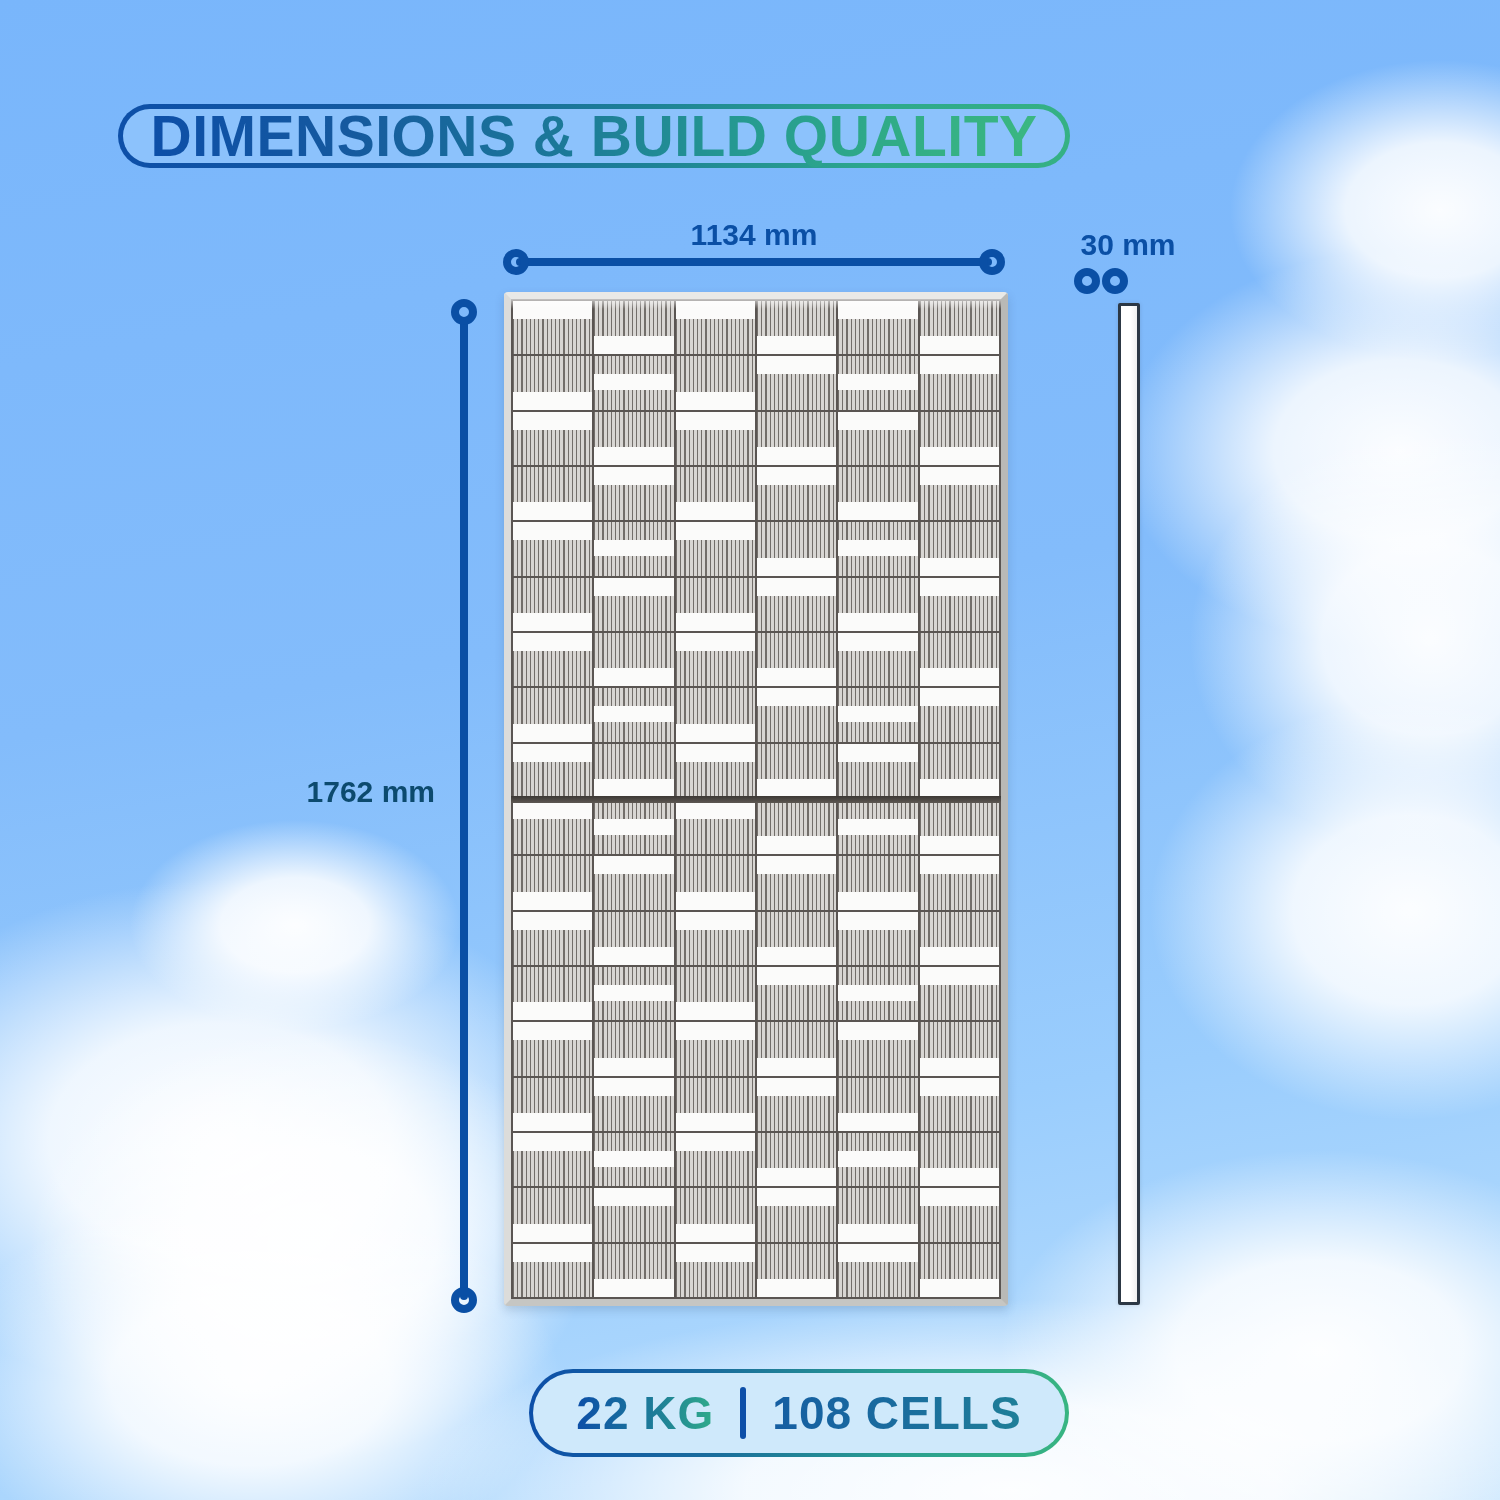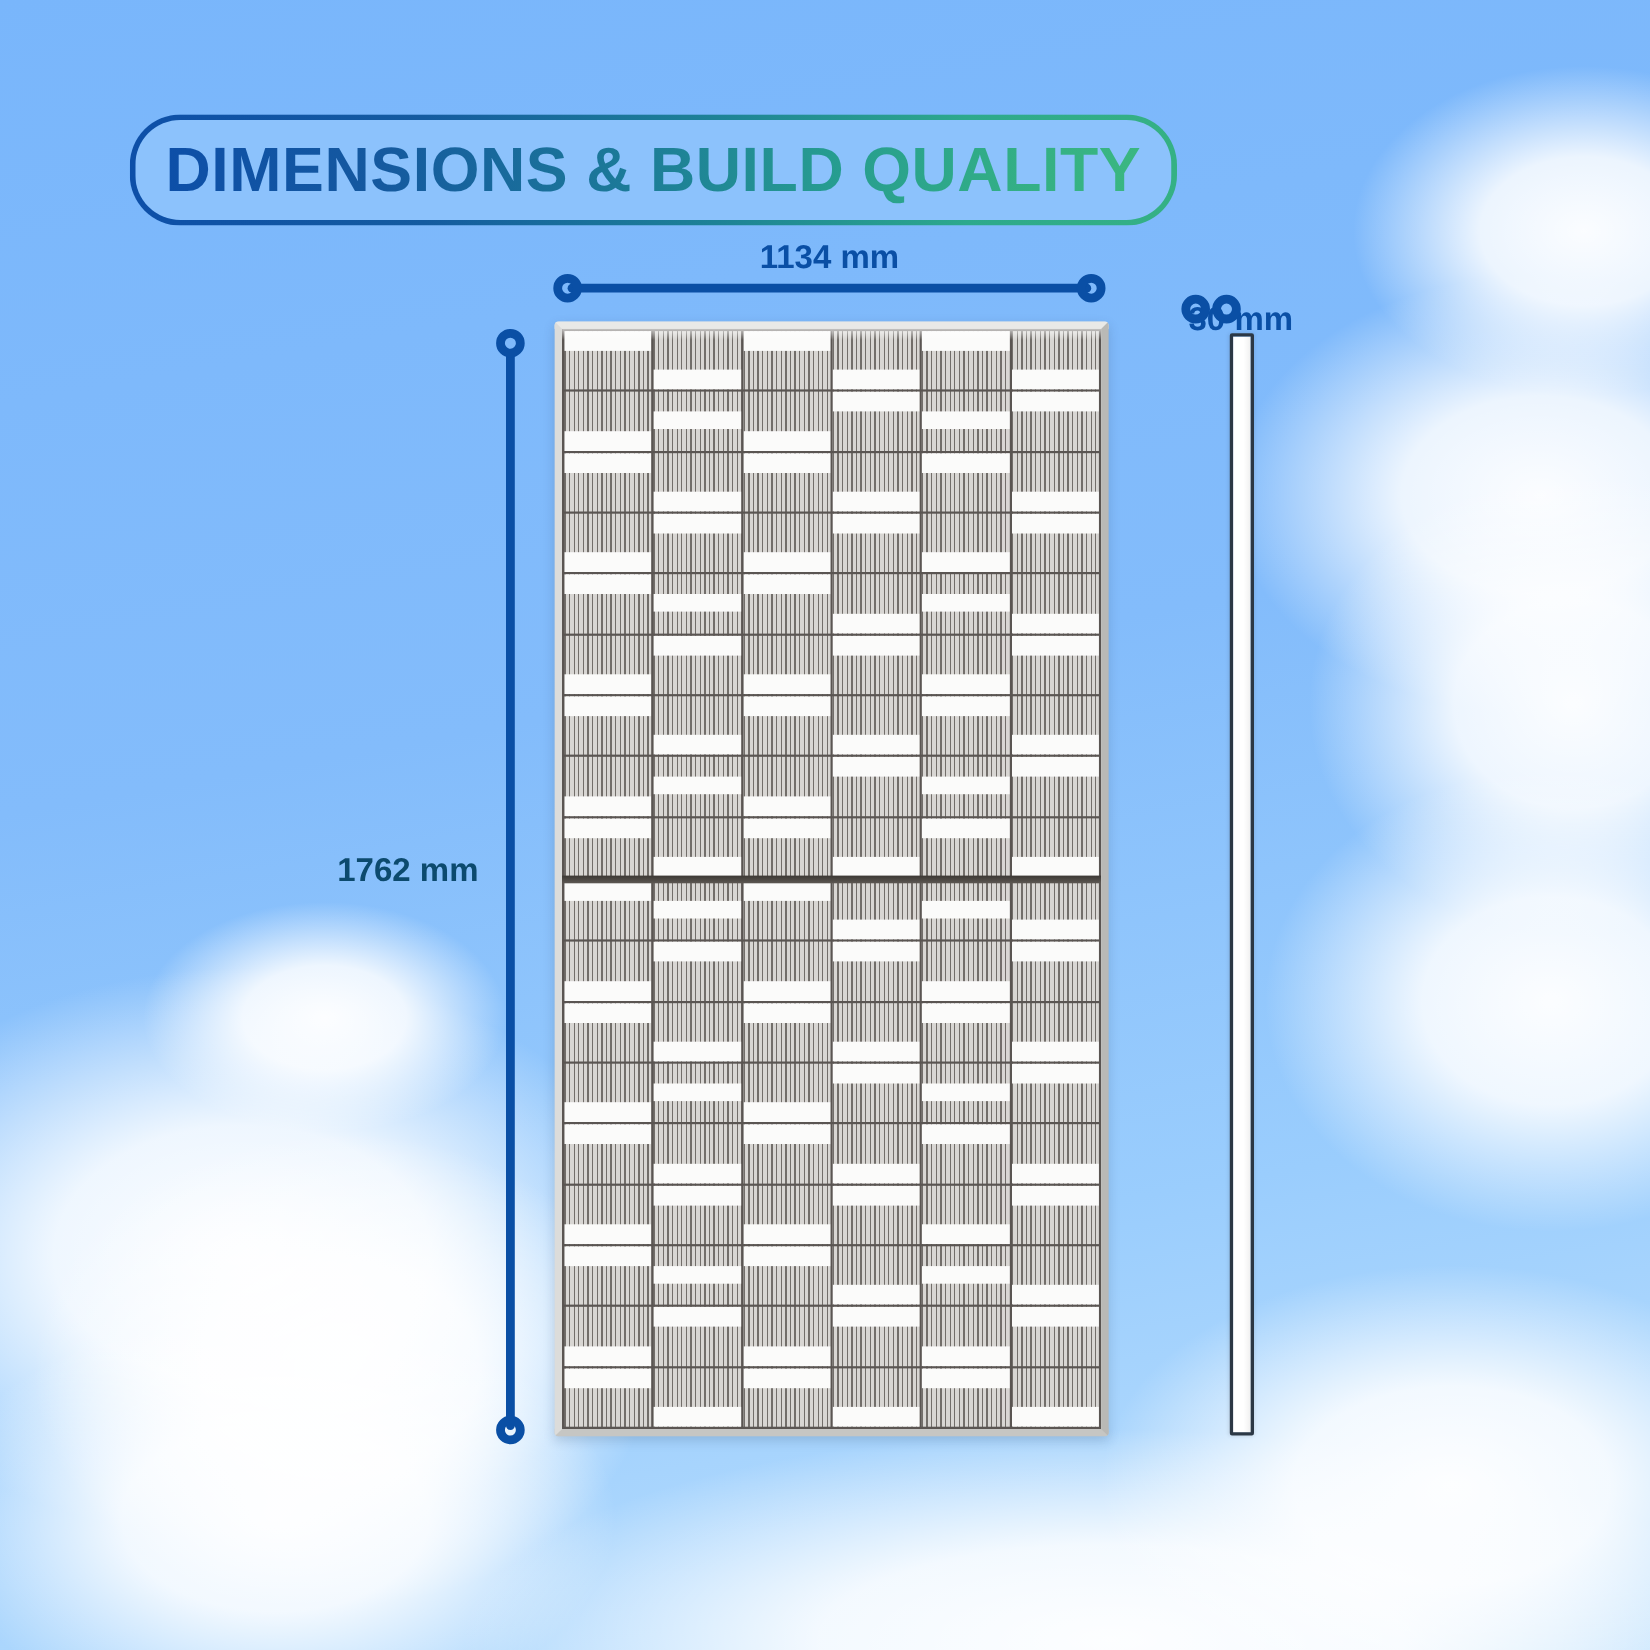--- a/index.html
+++ b/index.html
@@ -28,21 +28,21 @@
     position:absolute;
     border-radius:50%;
     background:radial-gradient(closest-side, rgba(255,255,255,.97) 0%, rgba(255,255,255,.85) 45%, rgba(255,255,255,0) 100%);
     pointer-events:none;
   }
 
   
   #title-pill {
     position:absolute;
     left:118px; top:104px;
-    width:952px; height:101px;
+    width:952px; height:64px;
     border-radius:46px;
     border:5px solid;
     border-image: linear-gradient(90deg,#0d4fa8 0%, #14589f 25%, #1d7f96 55%, #2fa88c 80%, #35b184 100%) 1;
     border-image-slice:1;
     display:flex; align-items:center; justify-content:center;
   }
   
   #title-pill {
     border:none;
     background:
@@ -100,21 +100,21 @@
     position:absolute;
     left:180px; top:775px; width:255px;
     text-align:right;
     font-size:30px; font-weight:bold; color:#0c4a6e;
   }
 
   #thickness-label {
     position:absolute;
     left:1028px; top:228px; width:200px;
     text-align:center;
-    font-size:30px; font-weight:bold; color:#0a4fa5;margin-top:46px;
+    font-size:30px; font-weight:bold; color:#0a4fa5;
   }
   #thickness-ring-left  { left:1074px; top:268px; }
   #thickness-ring-right { left:1102px; top:268px; }
 
   
   #side-bar {
     position:absolute;
     left:1118px; top:303px;
     width:22px; height:1002px;
     background:linear-gradient(90deg,#ffffff 0%, #ffffff 60%, #f0f0f0 100%);
@@ -399,14 +399,19 @@
             <div class="cell gap-bottom"></div>
             <div class="cell gap-top"></div>
             <div class="cell gap-bottom"></div>
           </div>
         </div>
     </div>
     <div id="mid-busbar"></div>
     <div class="frame-sheen top"></div>
   </div>
 
+  <div id="spec-pill">
+    <span class="spec-text" id="spec-weight">22 KG</span>
+    <span id="spec-divider"></span>
+    <span class="spec-text" id="spec-cells">108 CELLS</span>
+  </div>
 
 </div>
 
 </body></html>

